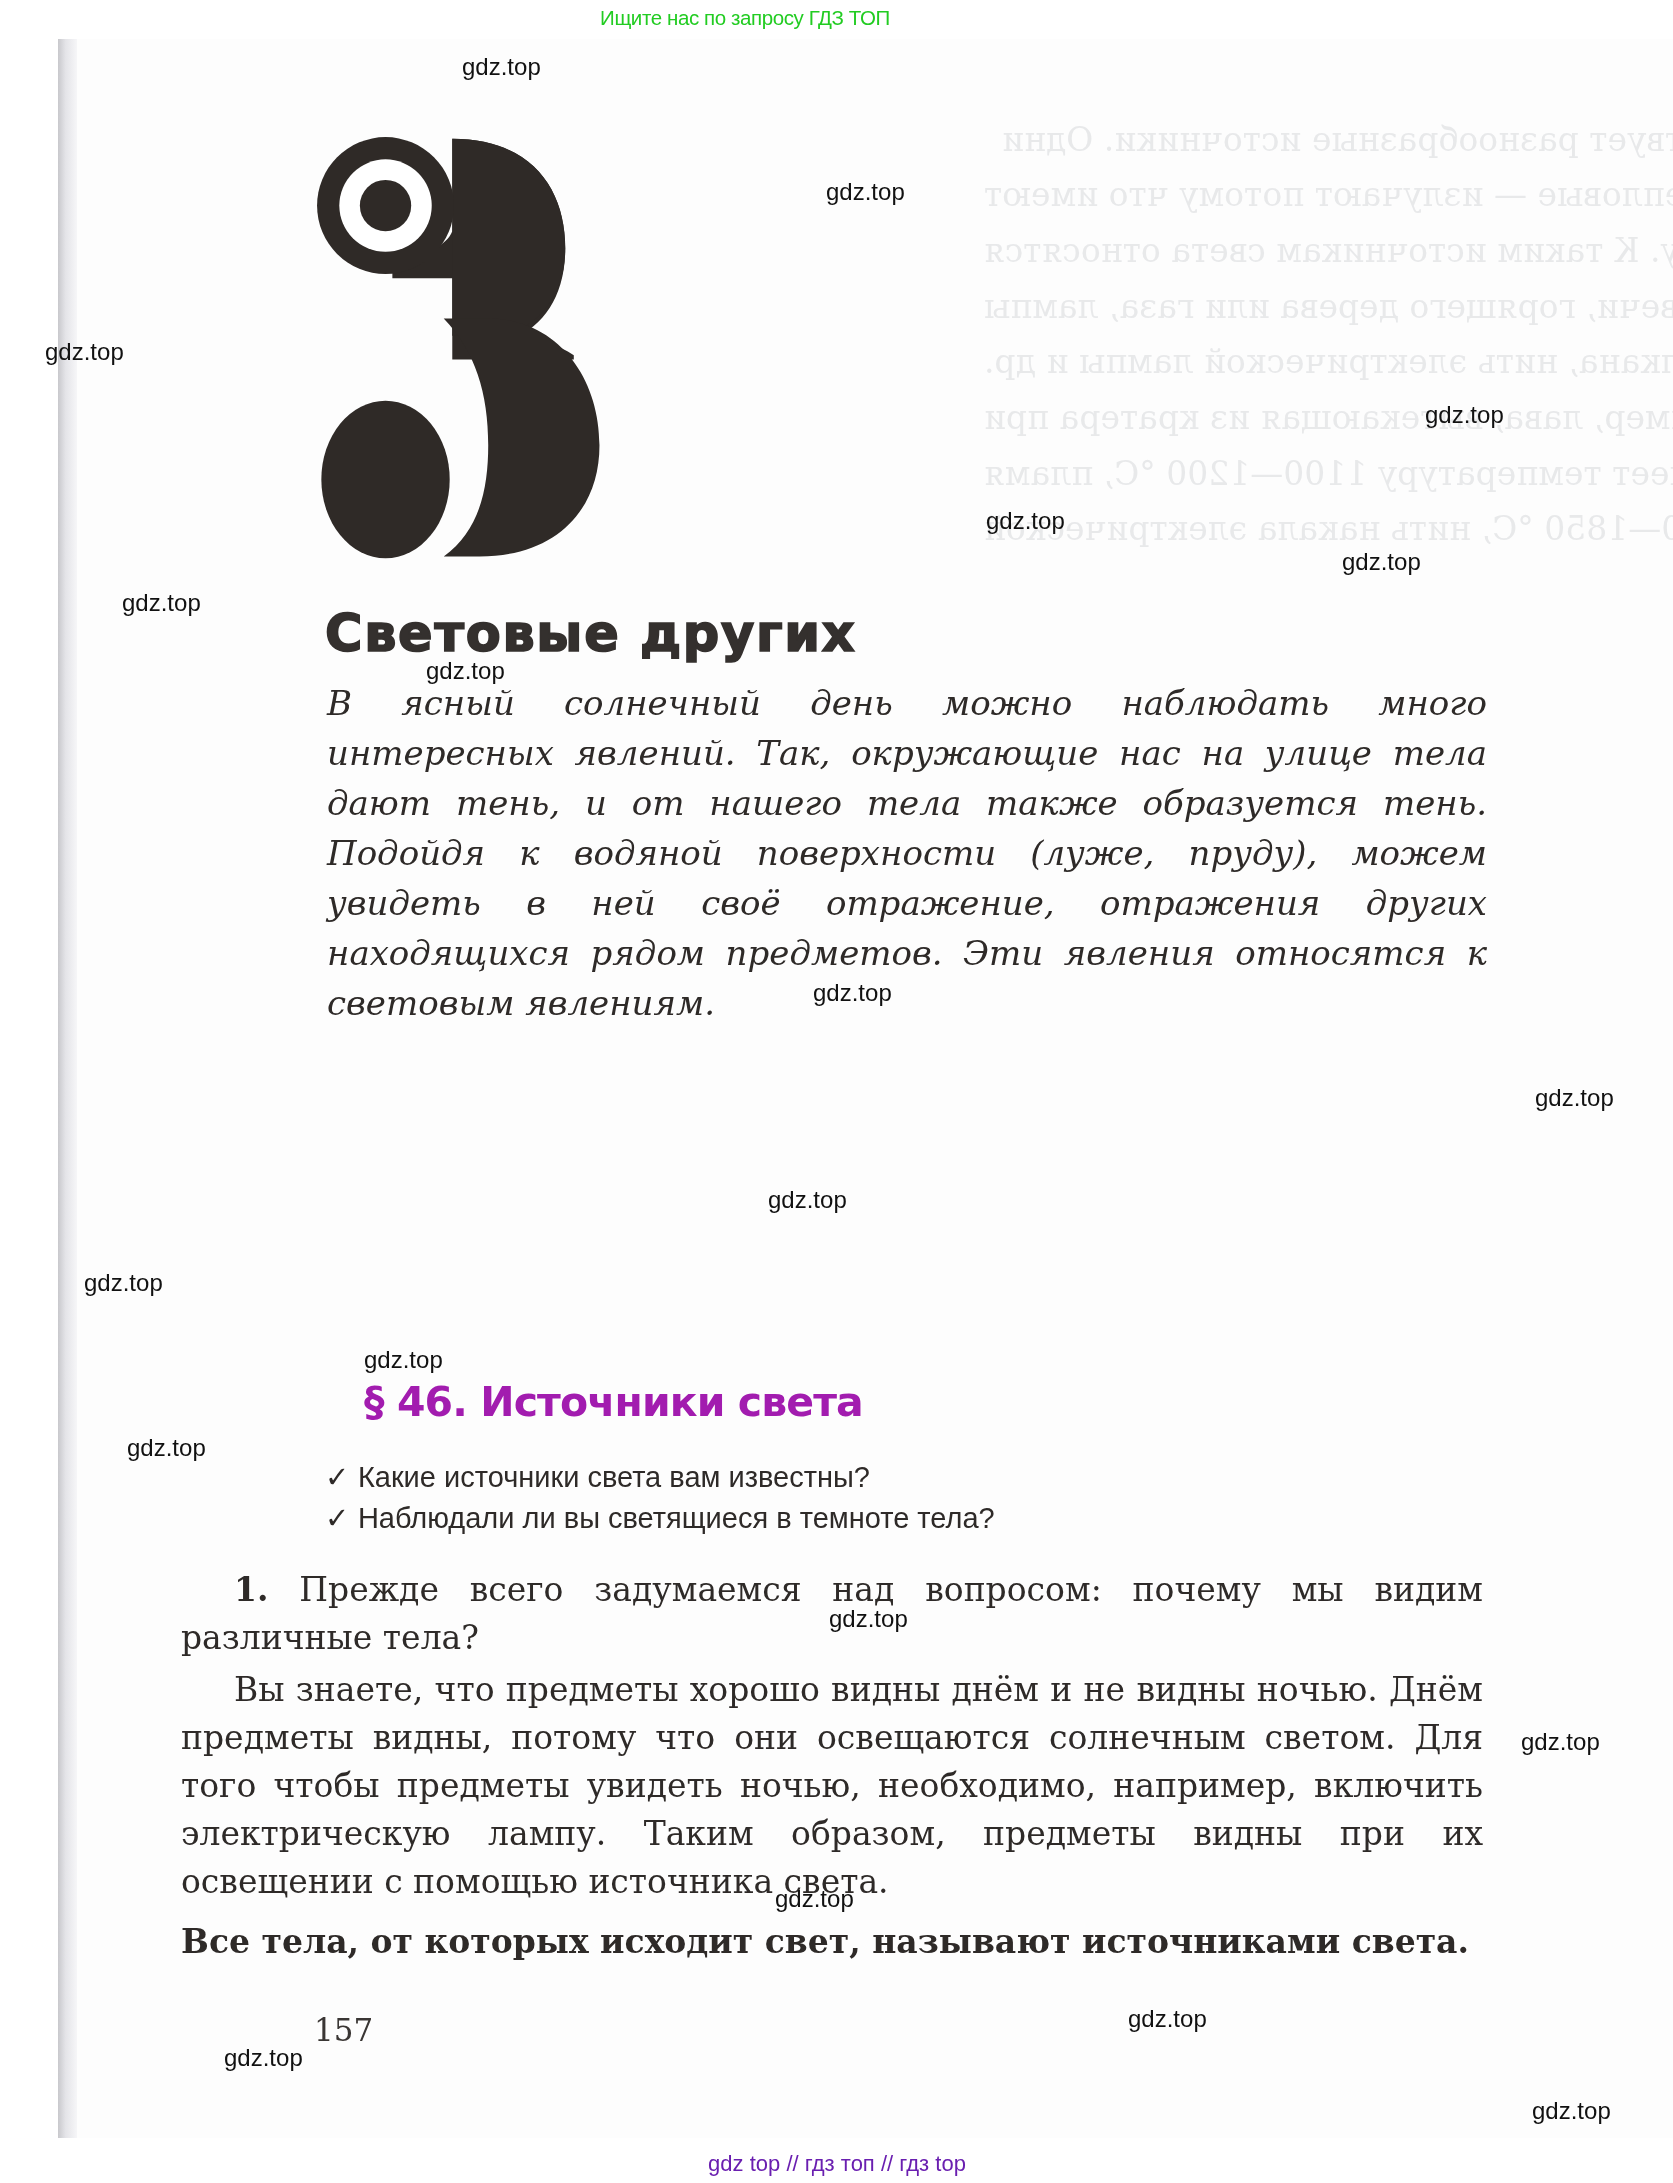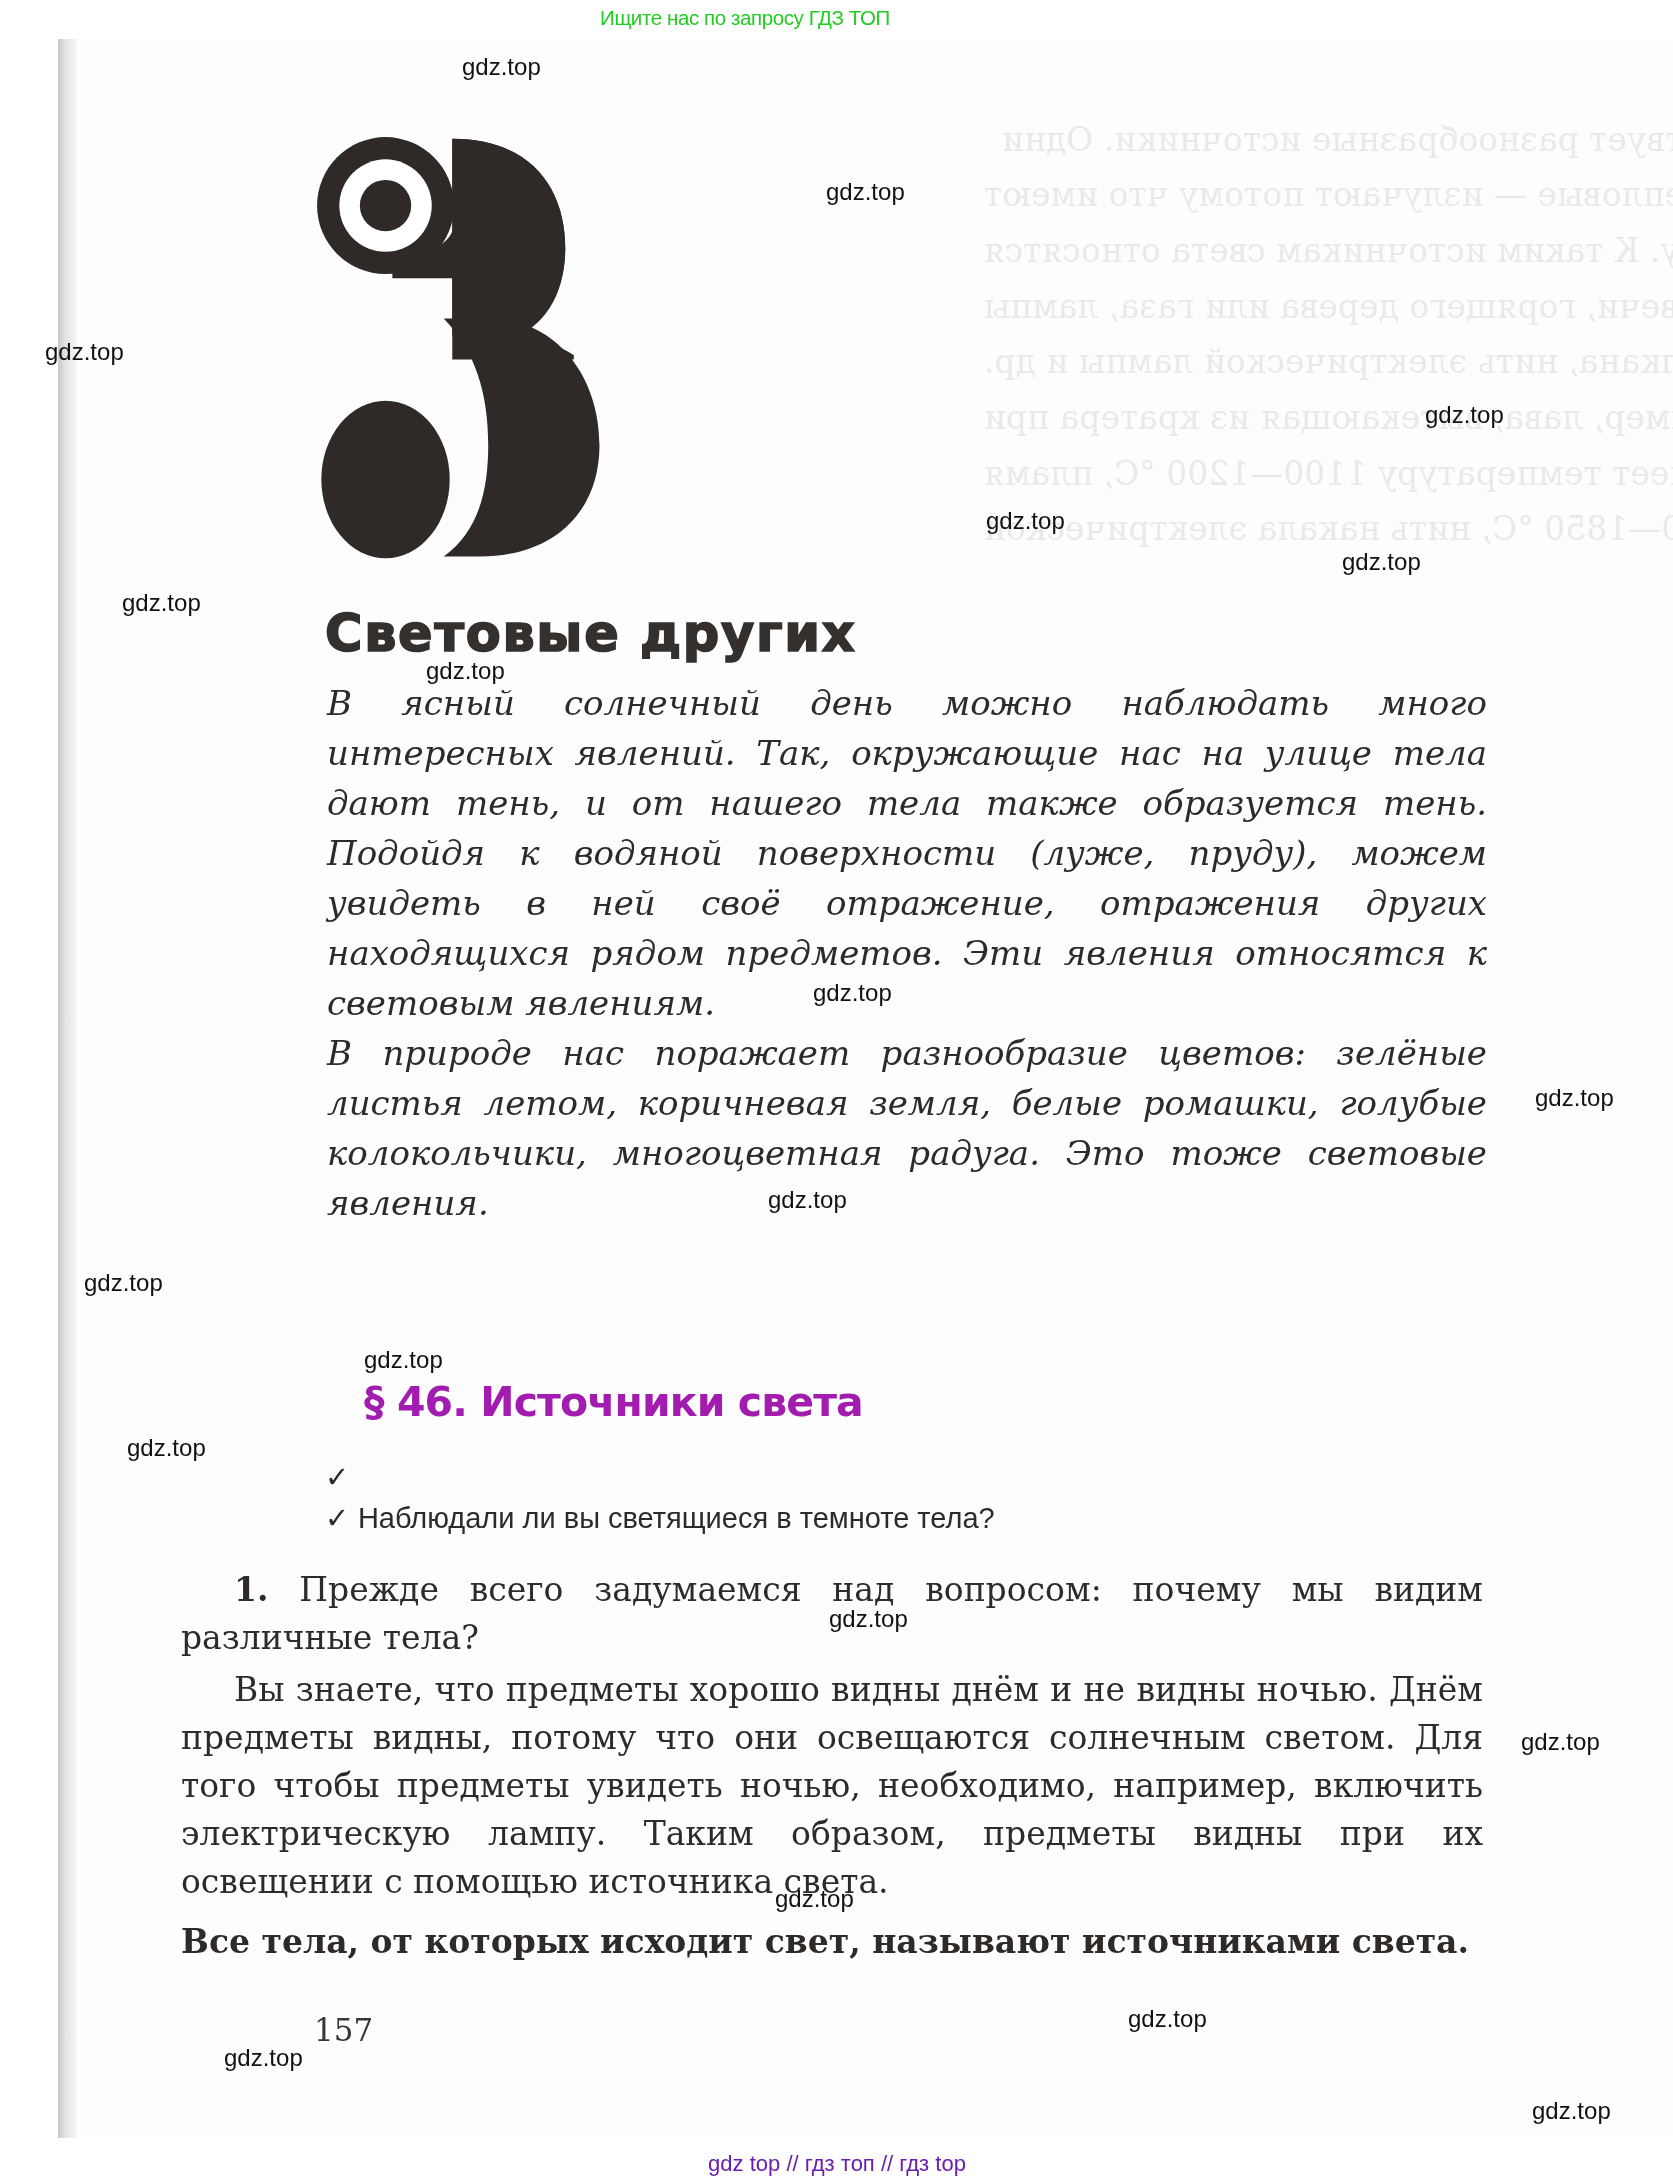--- a/index.html
+++ b/index.html
@@ -109,28 +109,28 @@
     </g>
     <circle cx="80" cy="100" r="54" fill="#ffffff"></circle>
     <circle cx="80" cy="100" r="30" fill="#2f2a27"></circle>
   </svg>
 </div>
 
 <div class="chapter-title">Световые других</div>
 
 <div class="intro">
   <p>В ясный солнечный день можно наблюдать много интересных явлений. Так, окружающие нас на улице тела дают тень, и от нашего тела также образуется тень. Подойдя к водяной поверхности (луже, пруду), можем увидеть в ней своё отражение, отражения других находящихся рядом предметов. Эти явления относятся к световым явлениям.</p>
-  <p>В природе нас поражает разнообразие цветов: зелёные листья летом, коричневая земля, белые ромашки, голубые колокольчики, многоцветная радуга. Это тоже световые явления.</p>
 </div>
 
 <div class="section-title">§ 46. Источники света</div>
 
 <div class="questions">
   <div class="q">
     <span>✓</span>
+    <span>Какие источники света вам известны?</span>
   </div>
   <div class="q">
     <span>✓</span>
     <span>Наблюдали ли вы светящиеся в темноте тела?</span>
   </div>
 </div>
 
 <div class="body-text">
   <p class="indent">
     <span class="num">1.</span>

